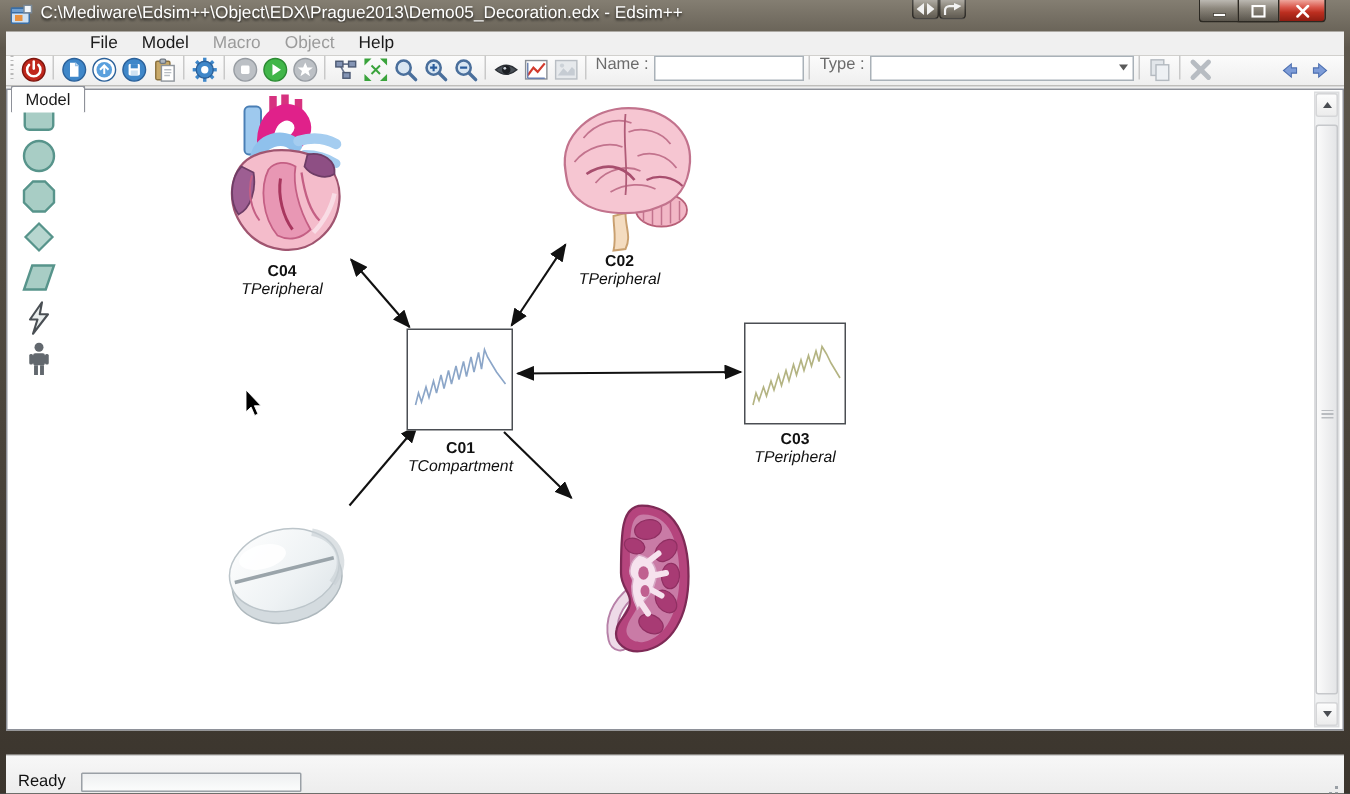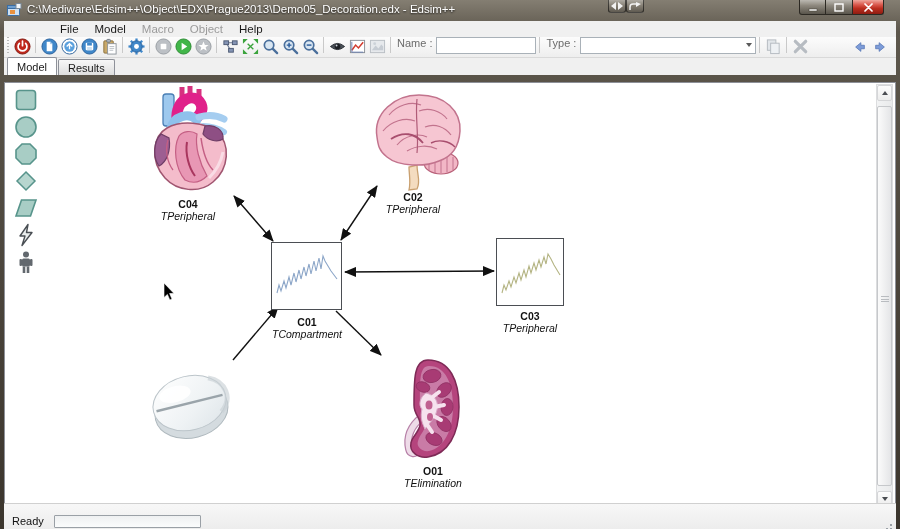--- a/index.html
+++ b/index.html
@@ -72,21 +72,21 @@
     background:#f0f0f0;display:flex;align-items:flex-end;padding-left:3px;
   }
   .tab{
     font-size:11px;color:#1a1a1a;padding:2px 9px 2px 9px;margin-right:1px;
     border:1px solid #8e9199;border-bottom:none;border-radius:2px 2px 0 0;
     background:linear-gradient(180deg,#f7f7f7,#dedede);height:16px;
   }
   .tab.active{background:#fff;height:18px;position:relative;z-index:3;padding-top:3px;}
   
   .content{
-    position:absolute;left:4px;top:82px;width:892px;height:428px;
+    position:absolute;left:4px;top:59px;width:892px;height:428px;
     background:#fff;border:1px solid #8e9199;
   }
   .palette{position:absolute;left:6px;top:4px;width:30px;}
   .pal-tool{width:26px;height:25px;margin:0 0 2px 2px;display:flex;align-items:center;justify-content:center;}
   .node{position:absolute;}
   .node-label{position:absolute;text-align:center;color:#111;}
   .node-id{font-size:10.5px;font-weight:bold;}
   .node-type{font-size:10.5px;font-style:italic;}
   .cbox{position:absolute;background:#fff;border:1px solid #4b4e53;}
   .cbox svg{display:block;}
@@ -505,24 +505,20 @@
           <ellipse cx="52" cy="67" rx="8.5" ry="6" transform="rotate(50 52 67)"></ellipse>
           <ellipse cx="42" cy="82" rx="8.5" ry="6" transform="rotate(25 42 82)"></ellipse>
           <ellipse cx="31" cy="30" rx="7" ry="5" transform="rotate(20 31 30)"></ellipse>
         </g>
         <path d="M34,36 C43,38 47,45 45,53 C43,62 37,66 33,72 C30,66 28,60 30,52 C26,48 28,40 34,36 Z" fill="#f6e2ee" stroke="#d8a8c6"></path>
         <path d="M38,42 L47,35 M42,50 L52,48 M40,58 L49,63 M34,66 L40,75" stroke="#f6e2ee" stroke-width="4" stroke-linecap="round"></path>
         <ellipse cx="37" cy="48" rx="3.5" ry="4.5" fill="#c06090"></ellipse>
         <ellipse cx="38" cy="60" rx="3" ry="4" fill="#c06090"></ellipse>
       </svg>
     </div>
-    <div class="node-label" style="left:383px;top:382px;width:90px;">
-      <div class="node-id">O01</div>
-      <div class="node-type">TElimination</div>
-    </div>
 
     <svg class="cursor" viewBox="0 0 12 18">
       <path d="M1,0 L1,14.5 L4.4,11.4 L6.8,17 L9,16 L6.6,10.5 L11,10.5 Z" fill="#000" stroke="#fff" stroke-width="0.6"></path>
     </svg>
 
     <div class="vscroll">
       <div class="vs-btn up">
           <div class="tri-up"></div>
         </div>
       <div class="vs-thumb">

